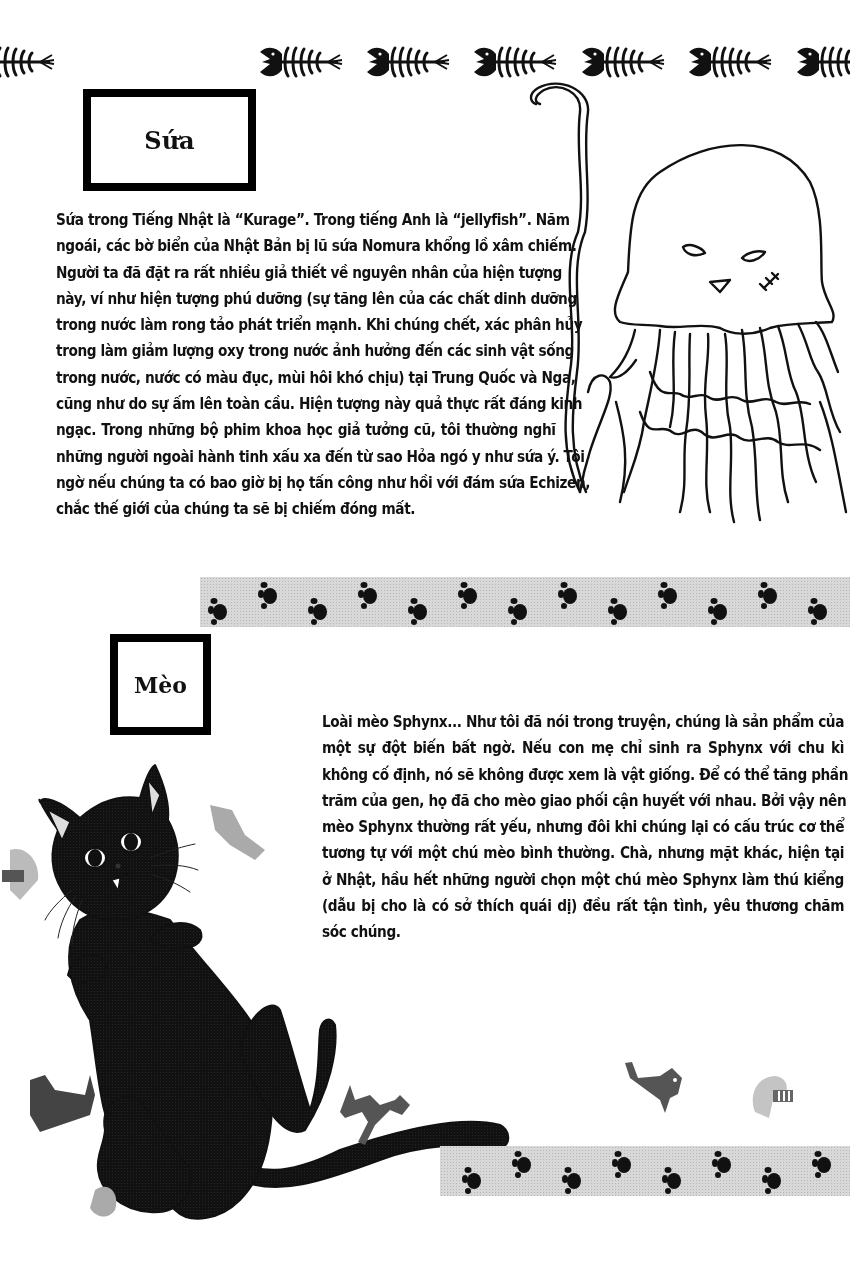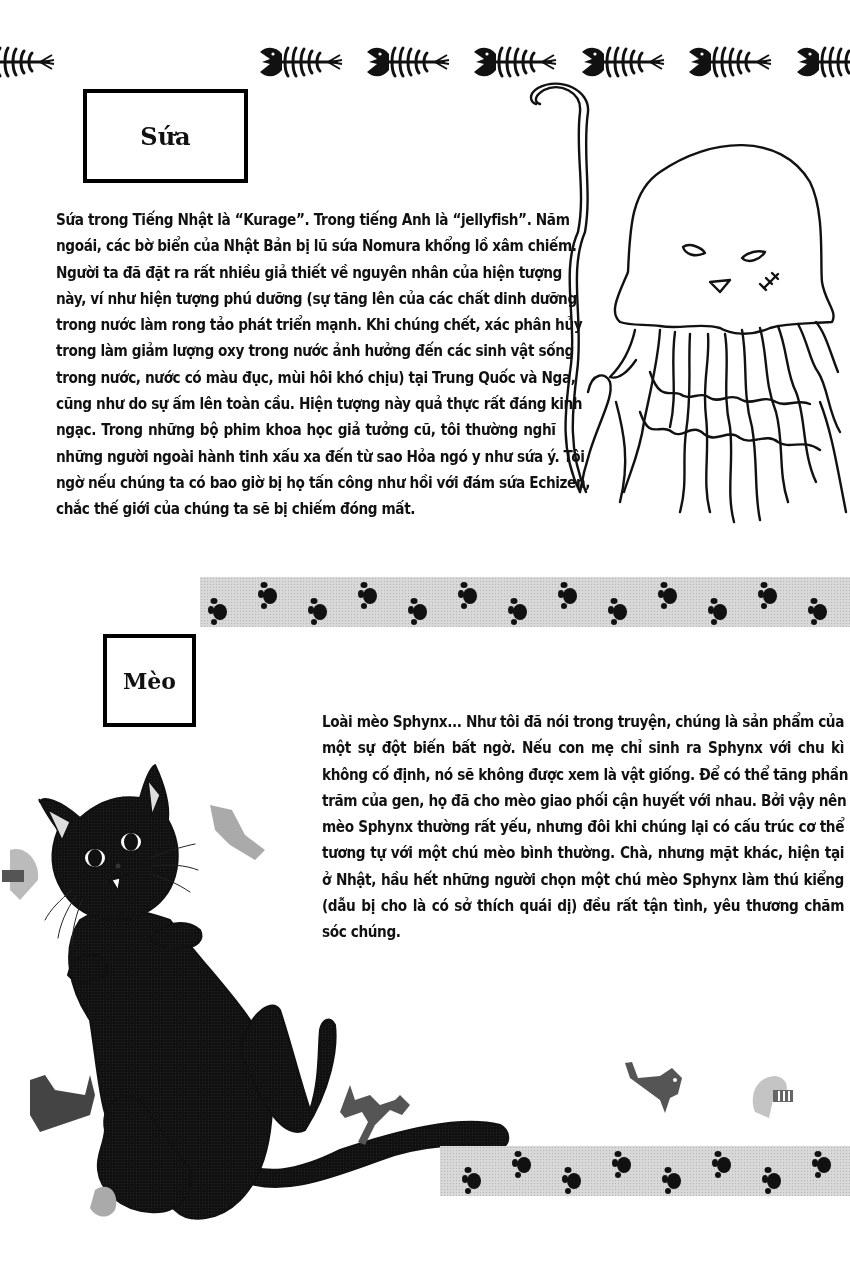--- a/index.html
+++ b/index.html
@@ -3,21 +3,21 @@
 <meta charset="utf-8">
 <style>
   html, body { margin:0; padding:0; background:#ffffff; }
   body { width:850px; height:1266px; position:relative; overflow:hidden; font-family:"DejaVu Sans Condensed","DejaVu Sans",sans-serif; color:#111; }
   .abs { position:absolute; }
 
   
   .fish { position:absolute; top:42px; width:85px; height:40px; }
 
   
-  .title-box { position:absolute; border:4px solid #000000; background:#fff; display:flex; align-items:center; justify-content:center; }
+  .title-box { position:absolute; border:8px solid #000000; background:#fff; display:flex; align-items:center; justify-content:center; }
   .title-box span { font-family:"DejaVu Serif",serif; font-weight:bold; font-size:24px; color:#111; }
 
   
   .para { position:absolute; font-family:"DejaVu Sans","Liberation Sans",sans-serif; font-weight:bold; font-size:15.2px; line-height:26.3px; letter-spacing:-0.45px; text-align:justify; color:#111; transform:scaleX(0.9); transform-origin:left top; }
   .para .line { display:block; white-space:nowrap; text-align-last:justify; }
   .para .line.last { text-align-last:left; }
 
   
   .paw-strip { position:absolute; background-color:#d8d8d8;
     background-image:radial-gradient(#b6b6b6 0.8px, transparent 1px);
@@ -255,21 +255,21 @@
   <ellipse cx="8" cy="25" rx="3" ry="3" fill="#111"></ellipse>
 </svg></div>
     <div class="paw" style="left: 606px; top: 20px;"><svg width="24" height="28" viewBox="0 0 24 28">
   <ellipse cx="14" cy="15" rx="7" ry="8" fill="#111"></ellipse>
   <ellipse cx="5" cy="13" rx="3" ry="4" fill="#111"></ellipse>
   <ellipse cx="8" cy="4" rx="3.5" ry="3" fill="#111"></ellipse>
   <ellipse cx="8" cy="25" rx="3" ry="3" fill="#111"></ellipse>
 </svg></div>
   </div>
 
-<div class="title-box" style="left:103px;top:634px;width:85px;height:85px;">
+<div class="title-box" style="left:110px;top:634px;width:85px;height:85px;">
   <span style="font-size:22px;">Mèo</span>
 </div>
 
 <div class="para" id="para1" style="left:322px;top:709px;width:580px;">
     <span class="line">Loài mèo Sphynx... Như tôi đã nói trong truyện, chúng là sản  phẩm của</span>
     <span class="line">một sự đột biến bất ngờ. Nếu con mẹ chỉ sinh ra Sphynx với chu kì</span>
     <span class="line">không cố định, nó sẽ không được xem là vật giống. Để có thể tăng phần</span>
     <span class="line">trăm của gen, họ đã cho mèo giao phối cận huyết với nhau. Bởi vậy nên</span>
     <span class="line">mèo Sphynx thường rất yếu, nhưng đôi khi chúng lại có cấu trúc cơ thể</span>
     <span class="line">tương tự với một chú mèo bình thường. Chà, nhưng mặt khác, hiện tại</span>

